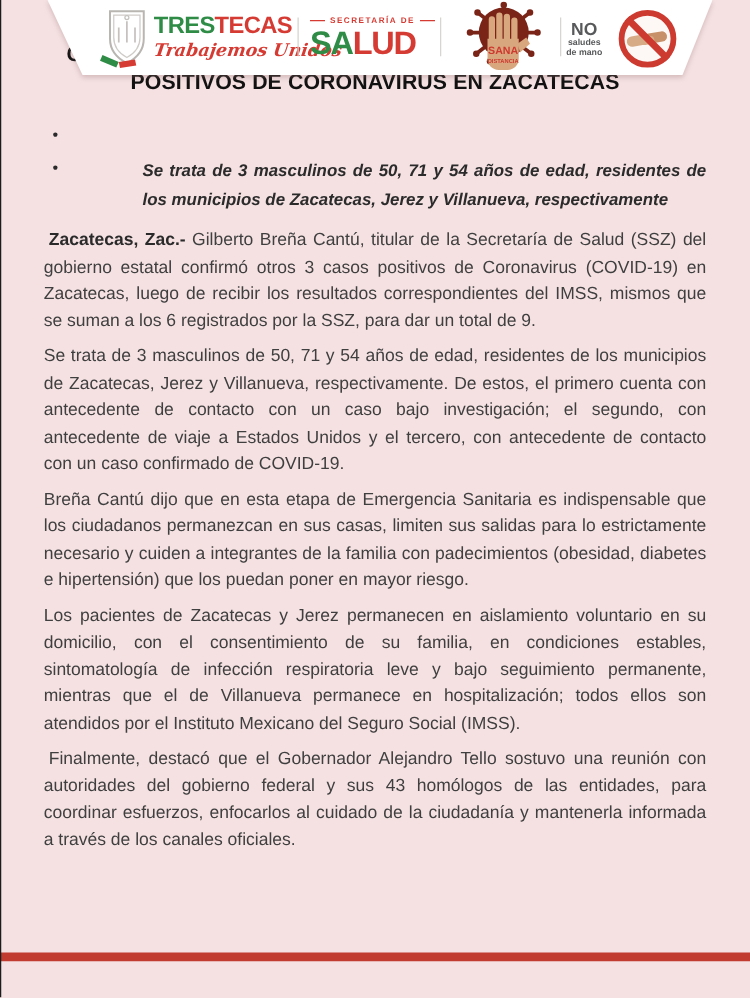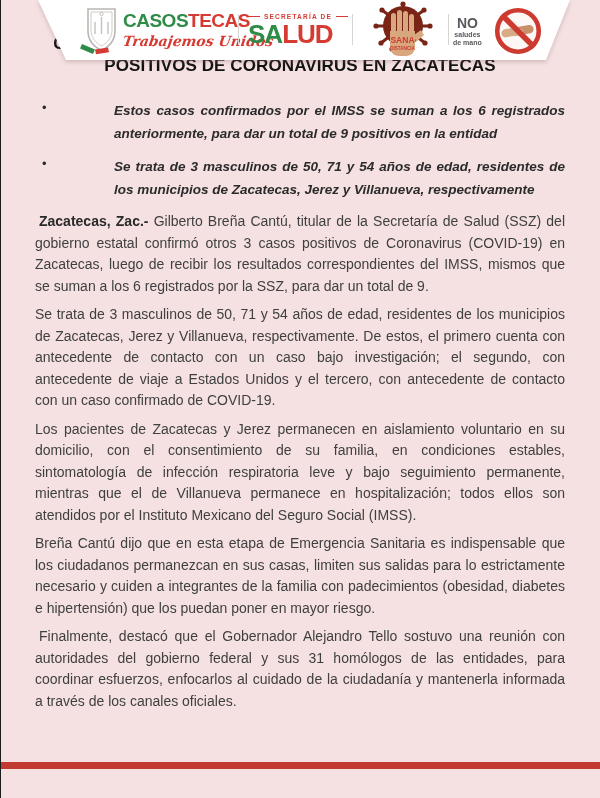--- a/index.html
+++ b/index.html
@@ -87,21 +87,21 @@
     <svg class="zac-shield" width="42" height="50" viewBox="0 0 42 50">
       <path d="M8 3 h27 v22 c0 10 -6.5 16 -13.5 19.5 C14.5 41 8 35 8 25 z" fill="none" stroke="#b9b6b2" stroke-width="1.6"></path>
       <path d="M11 6 h21 v18 c0 8 -5 13 -10.5 16 C16 37 11 32 11 24 z" fill="none" stroke="#cfccc8" stroke-width="1"></path>
       <path d="M15 16 v12 M21.5 11 v17 M28 16 v12" stroke="#c5c2be" stroke-width="1.4" fill="none"></path>
       <circle cx="21.5" cy="8" r="1.6" fill="none" stroke="#c5c2be" stroke-width="1"></circle>
       <path d="M2 38 l13 5.5 -2 4.5 -13 -5.5 z" fill="#2f8c47"></path>
       <path d="M15 43.5 l13 -2 1 4.8 -13 2 z" fill="#d63b33"></path>
     </svg>
 
     <div class="zac-text">
-      <div class="zac-word"><span class="g">CASOS</span><span class="r">TECAS</span></div>
+      <div class="zac-word"><span class="g">TRES</span><span class="r">TECAS</span></div>
       <div class="zac-tagline">Trabajemos Unidos</div>
     </div>
 
     <div class="divider d1"></div>
 
     <div class="salud">
       <div class="salud-top">SECRETARÍA DE</div>
       <div class="salud-word"><span class="g">SA</span><span class="r">LUD</span></div>
     </div>
 
@@ -158,29 +158,28 @@
     </svg>
 
   </div>
 </div>
 
 <h1 class="title">CONFIRMA SECTOR SALUD ESTATAL OTROS TRES CASOS POSITIVOS DE CORONAVIRUS EN ZACATECAS</h1>
 
 <div class="bullets">
   <div class="bullet">
     <span class="bullet-marker">•</span>
-    <div class="bullet-text">Estos casos confirmados por el IMSS se suman a los 6 registrados anteriormente, para dar un total de 9 positivos en la entidad</div>
   </div>
   <div class="bullet">
     <span class="bullet-marker">•</span>
     <div class="bullet-text">Se trata de 3 masculinos de 50, 71 y 54 años de edad, residentes de los municipios de Zacatecas, Jerez y Villanueva, respectivamente</div>
   </div>
 </div>
 
 <div class="body-copy">
   <p class="indented"><span class="lead">Zacatecas, Zac.-</span><span> Gilberto Breña Cantú, titular de la Secretaría de Salud (SSZ) del gobierno estatal confirmó otros 3 casos positivos de Coronavirus (COVID-19) en Zacatecas, luego de recibir los resultados correspondientes del IMSS, mismos que se suman a los 6 registrados por la SSZ, para dar un total de 9.</span></p>
   <p><span>Se trata de 3 masculinos de 50, 71 y 54 años de edad, residentes de los municipios de Zacatecas, Jerez y Villanueva, respectivamente. De estos, el primero cuenta con antecedente de contacto con un caso bajo investigación; el segundo, con antecedente de viaje a Estados Unidos y el tercero, con antecedente de contacto con un caso confirmado de COVID-19.</span></p>
+  <p><span>Breña Cantú dijo que en esta etapa de Emergencia Sanitaria es indispensable que los ciudadanos permanezcan en sus casas, limiten sus salidas para lo estrictamente necesario y cuiden a integrantes de la familia con padecimientos (obesidad, diabetes e hipertensión) que los puedan poner en mayor riesgo.</span></p>
   <p><span>Los pacientes de Zacatecas y Jerez permanecen en aislamiento voluntario en su domicilio, con el consentimiento de su familia, en condiciones estables, sintomatología de infección respiratoria leve y bajo seguimiento permanente, mientras que el de Villanueva permanece en hospitalización; todos ellos son atendidos por el Instituto Mexicano del Seguro Social (IMSS).</span></p>
-  <p><span>Breña Cantú dijo que en esta etapa de Emergencia Sanitaria es indispensable que los ciudadanos permanezcan en sus casas, limiten sus salidas para lo estrictamente necesario y cuiden a integrantes de la familia con padecimientos (obesidad, diabetes e hipertensión) que los puedan poner en mayor riesgo.</span></p>
-  <p class="indented"><span>Finalmente, destacó que el Gobernador Alejandro Tello sostuvo una reunión con autoridades del gobierno federal y sus 31 homólogos de las entidades, para coordinar esfuerzos, enfocarlos al cuidado de la ciudadanía y mantenerla informada a través de los canales oficiales.</span></p>
+  <p class="indented"><span>Finalmente, destacó que el Gobernador Alejandro Tello sostuvo una reunión con autoridades del gobierno federal y sus 43 homólogos de las entidades, para coordinar esfuerzos, enfocarlos al cuidado de la ciudadanía y mantenerla informada a través de los canales oficiales.</span></p>
 </div>
 
 <div class="bottom-bar"></div>
 
 </body></html>

